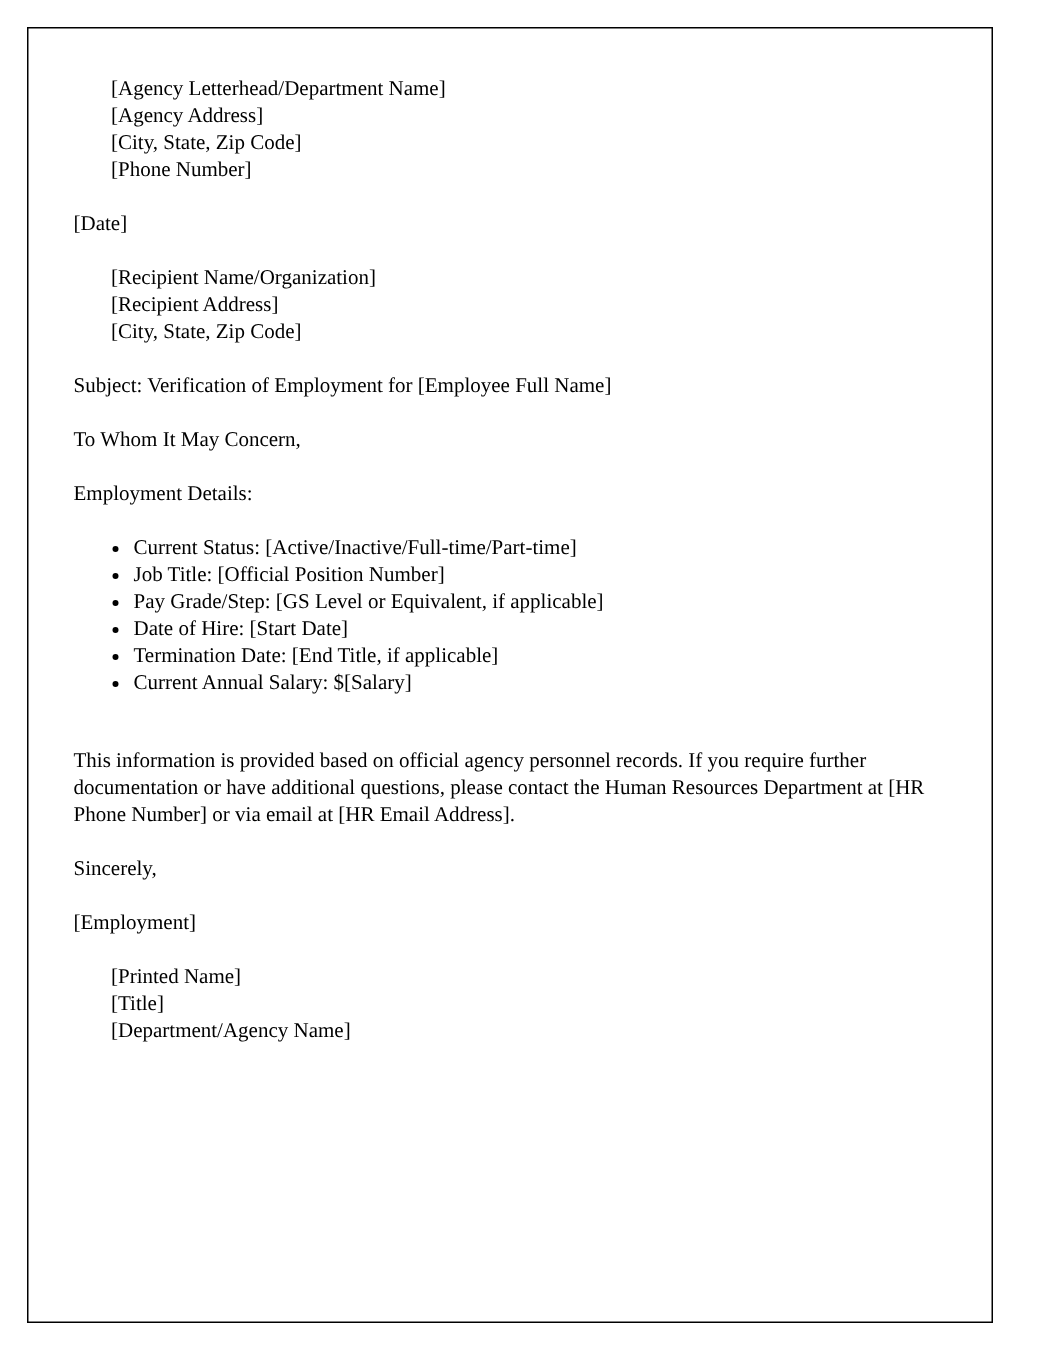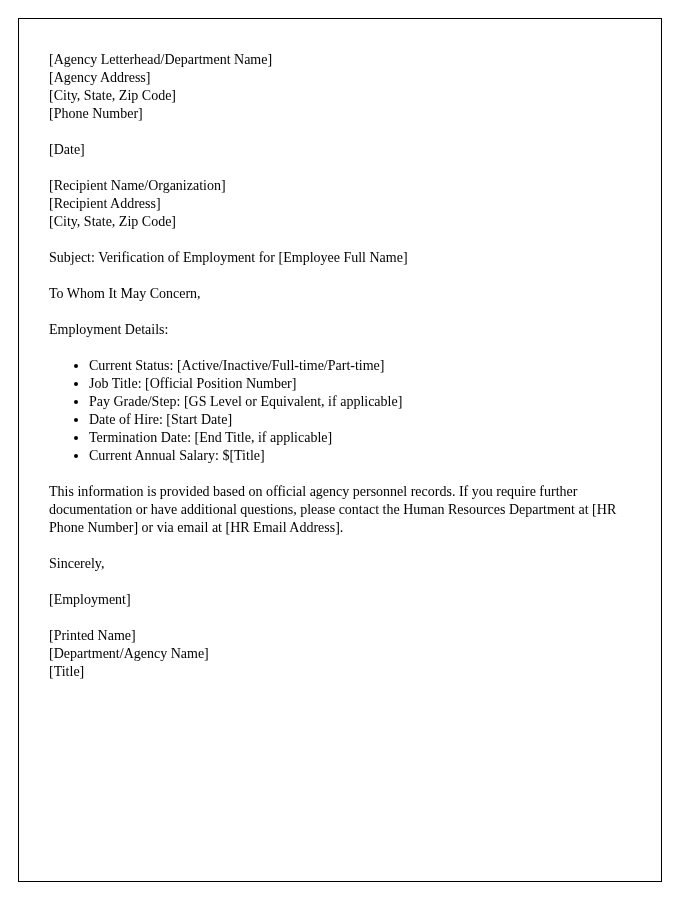--- a/index.html
+++ b/index.html
@@ -22,26 +22,27 @@
     padding: 32px 30px 30px 30px;
     color: #000000;
     font-size: 14px;
     line-height: 18px;
   }
   .block {
     margin: 0 0 18px 0;
   }
   .block div {
     white-space: pre-wrap;
+    margin-left: 25px;
   }
   .bold {
     font-weight: normal;
   }
   ul.details {
-    margin: 0 0 18px 0;
+    margin: 0 0 34px 0;
     padding-left: 40px;
     list-style-type: disc;
   }
   ul.details li {
     margin: 0;
     padding: 0;
     line-height: 18px;
   }
 </style>
 </head>
@@ -70,28 +71,28 @@
 
 
   <div class="block bold">Employment Details:</div>
 
   <ul class="details">
     <li><span class="bold">Current Status:</span><span> [Active/Inactive/Full-time/Part-time]</span></li>
     <li><span class="bold">Job Title:</span><span> [Official Position Number]</span></li>
     <li><span class="bold">Pay Grade/Step:</span><span> [GS Level or Equivalent, if applicable]</span></li>
     <li><span class="bold">Date of Hire:</span><span> [Start Date]</span></li>
     <li><span class="bold">Termination Date:</span><span> [End Title, if applicable]</span></li>
-    <li><span class="bold">Current Annual Salary:</span><span> $[Title]</span></li>
+    <li><span class="bold">Current Annual Salary:</span><span> $[Salary]</span></li>
   </ul>
 
   <div class="block">This information is provided based on official agency personnel records. If you require further documentation or have additional questions, please contact the Human Resources Department at [HR Phone Number] or via email at [HR Email Address].</div>
 
   <div class="block">Sincerely,</div>
 
   <div class="block">[Employment]</div>
 
   <div class="block">
     <div>[Printed Name]</div>
+    <div>[Title]</div>
     <div>[Department/Agency Name]</div>
-    <div>[Title]</div>
   </div>
 
 </div>
 
 </body></html>

